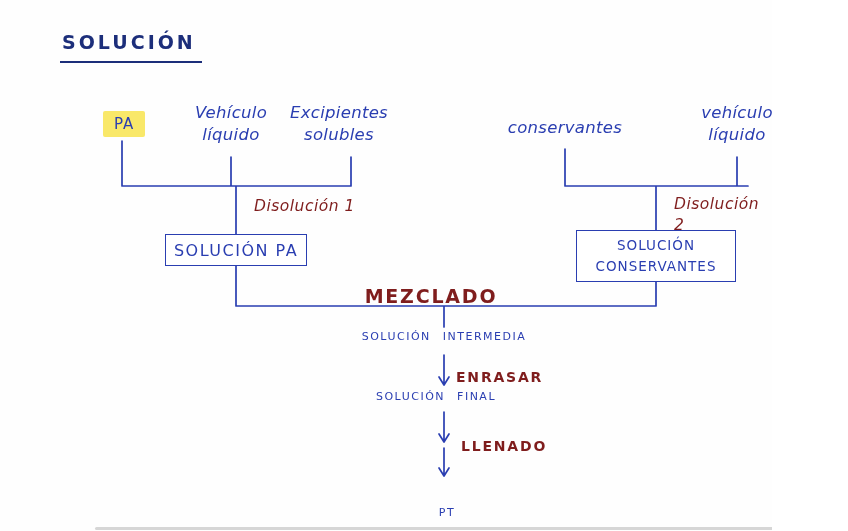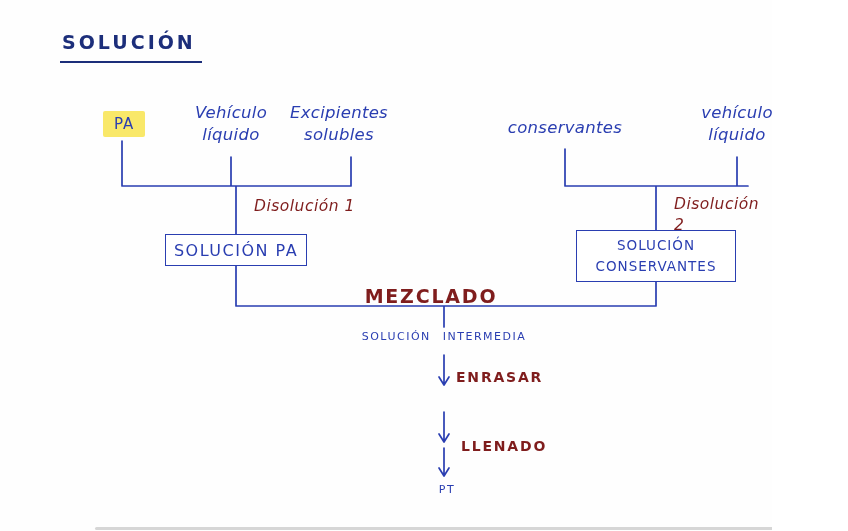--- a/index.html
+++ b/index.html
@@ -88,21 +88,22 @@
 
   <div class="node-box box-cons pre">SOLUCIÓN
 CONSERVANTES</div>
 
   <div class="label proc-lbl red center" style="left:431px;top:284px;font-size:19px;">MEZCLADO</div>
 
   <div class="label flow-lbl blue center" style="left:444px;top:330px;">SOLUCIÓN  INTERMEDIA</div>
 
   <div class="label proc-lbl red" style="left:456px;top:356px;margin-top:12px;">ENRASAR</div>
 
+  <div class="label flow-lbl blue center" style="left:436px;top:390px;">SOLUCIÓN  FINAL</div>
 
 
   <div class="label proc-lbl red" style="left:461px;top:437px;">LLENADO</div>
 
-  <div class="label flow-lbl blue center" style="left:447px;top:483px;">PT</div>
+  <div class="label flow-lbl blue center" style="left:447px;top:506px;">PT</div>
 
   <div class="page-edge"></div>
 
 </div>
 
 </body></html>

